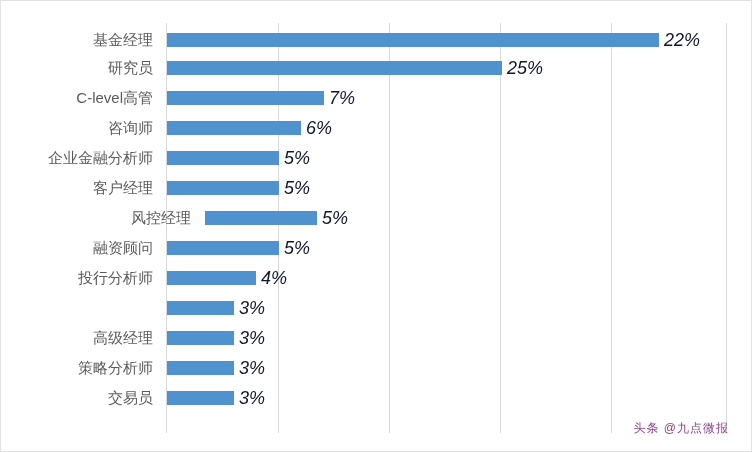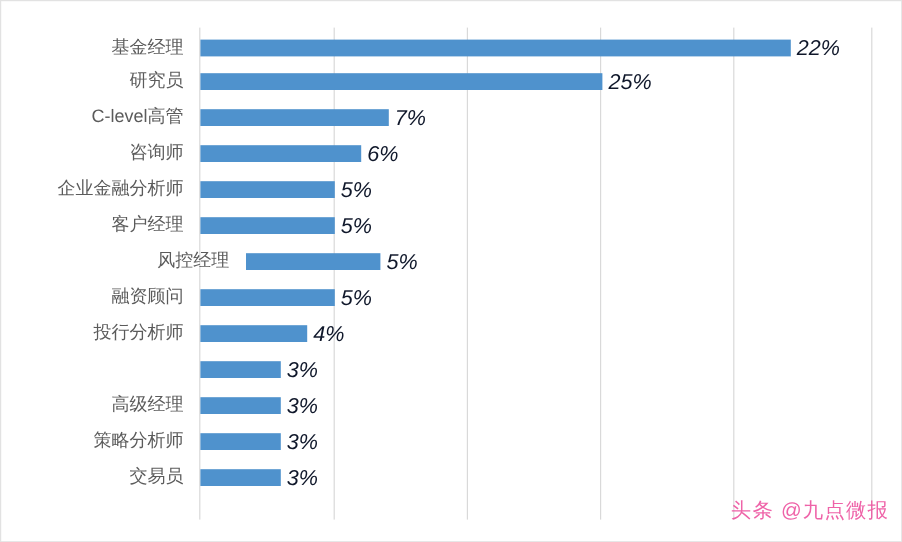--- a/index.html
+++ b/index.html
@@ -73,24 +73,24 @@
     top: 0;
     height: 30px;
     line-height: 30px;
     font-size: 18px;
     color: #0f172a;
     white-space: nowrap;
     font-style: italic;
   }
   #watermark {
     position: absolute;
-    right: 10px;
+    right: 22px;
     bottom: 14px;
-    font-size: 17px;
-    color: #ec4899;
+    font-size: 12px;
+    color: #701a75;
     letter-spacing: 1px;
     white-space: nowrap;
     opacity: 0.85;
   }
 </style>
 </head>
 <body>
 
 <div id="chart-frame">
 

